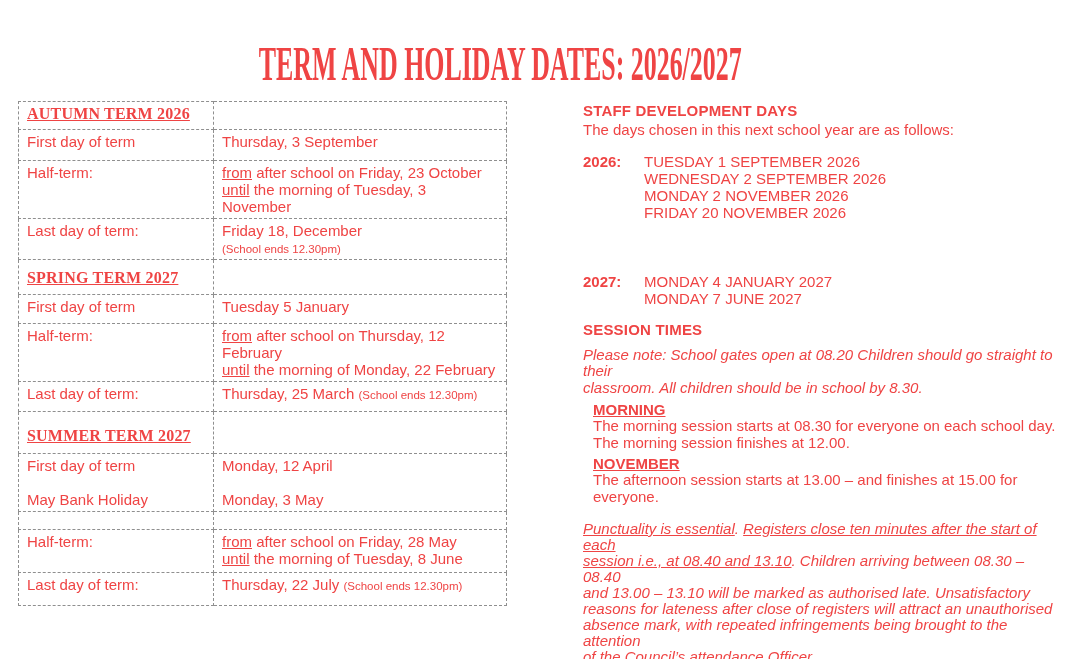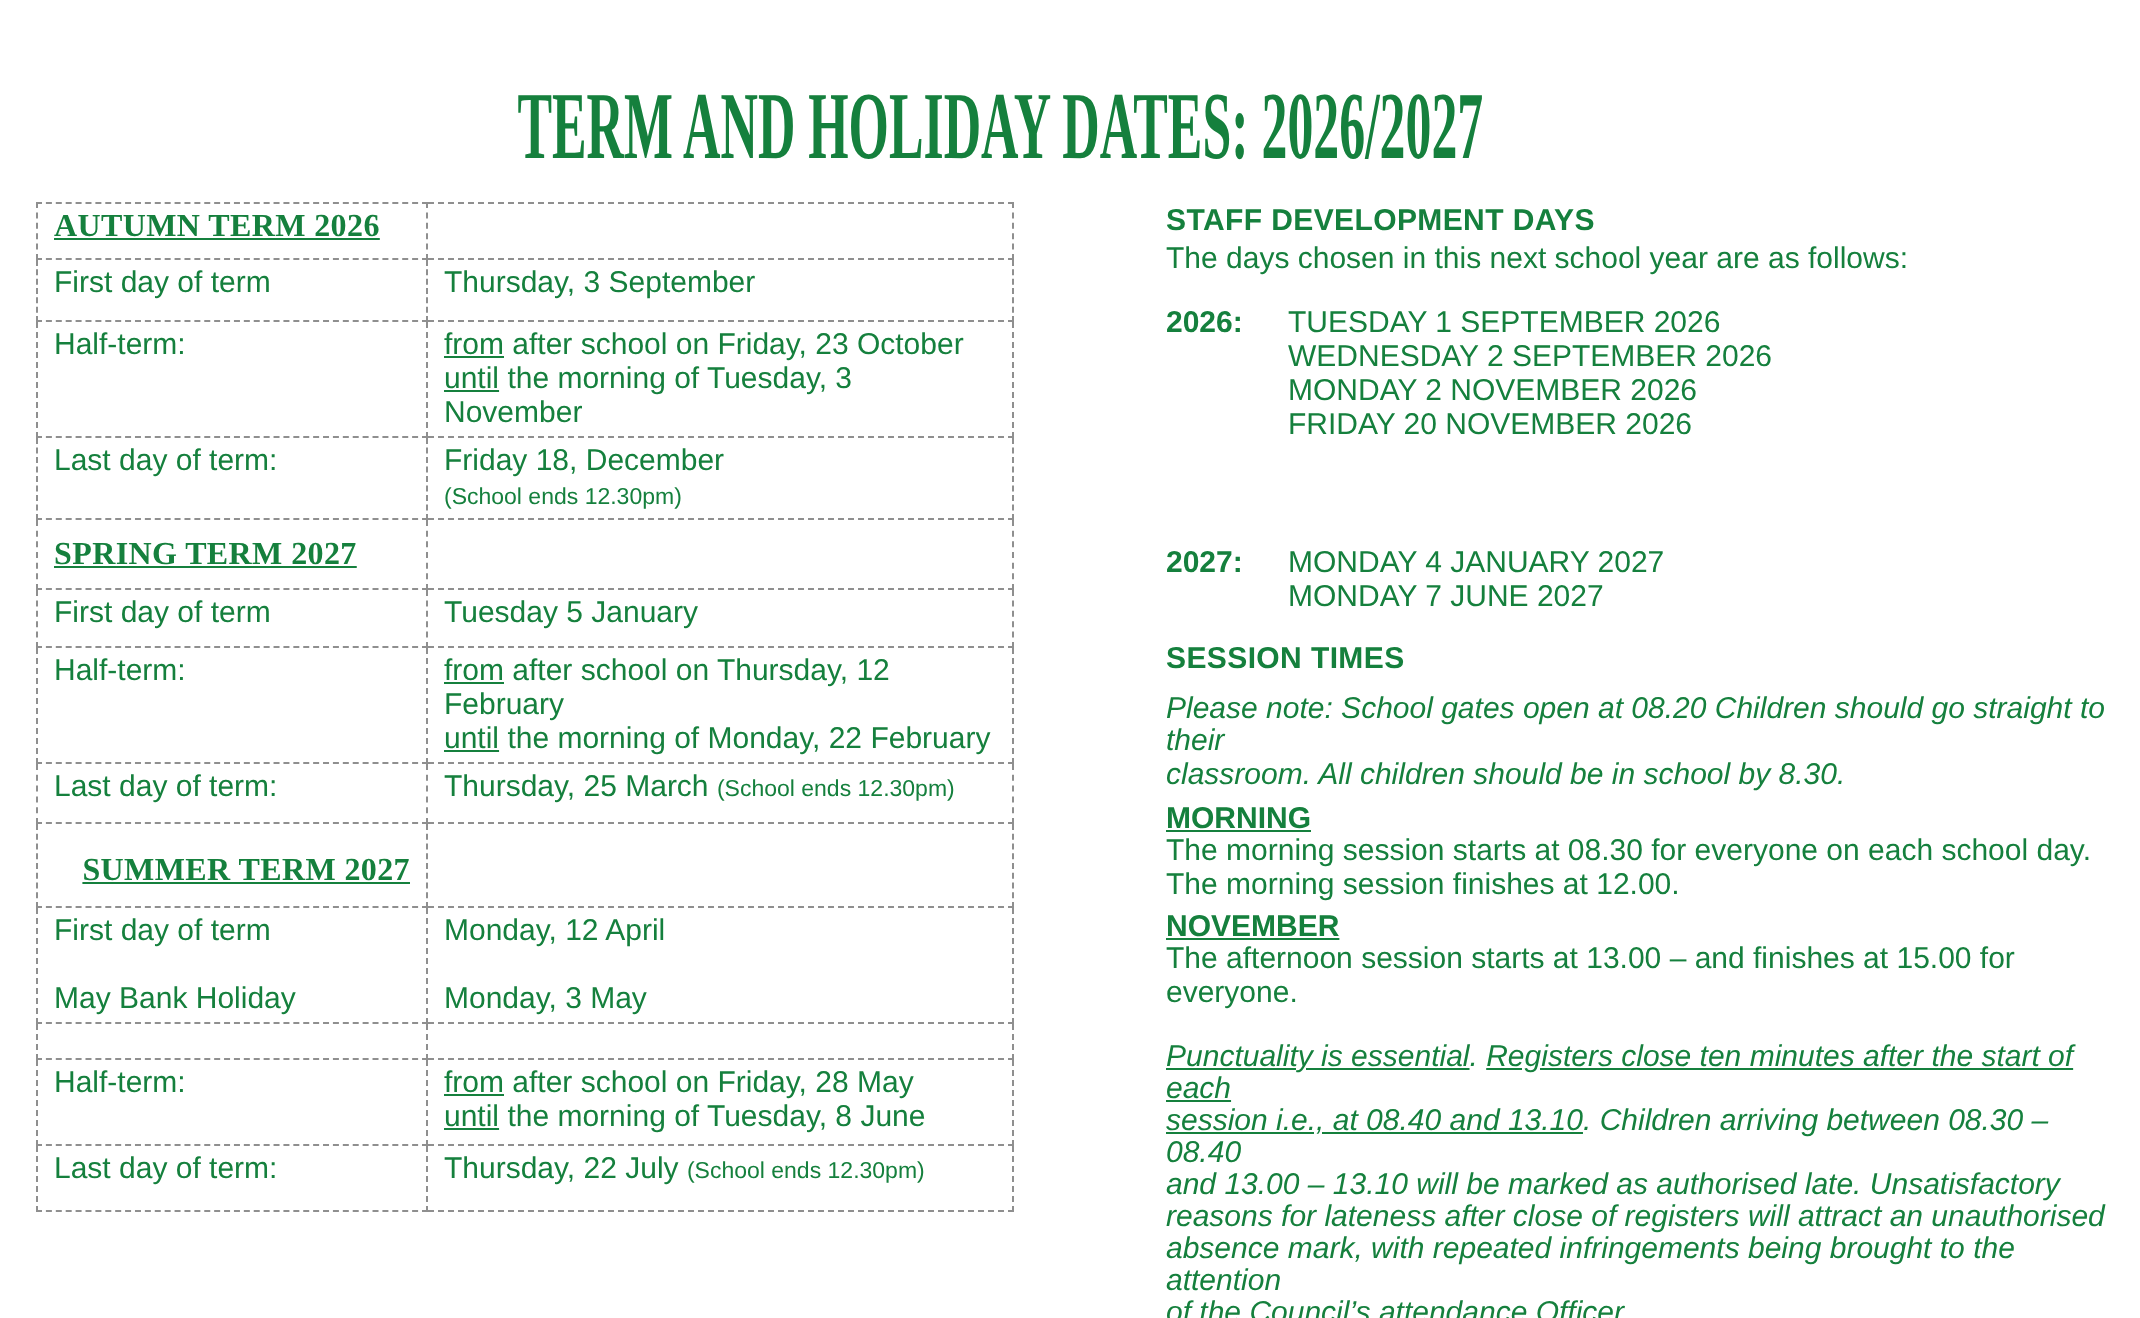--- a/index.html
+++ b/index.html
@@ -1,46 +1,46 @@
 <!DOCTYPE html>
 <html><head>
 <meta charset="utf-8">
 <style>
   html,body{margin:0;padding:0;background:#fff;}
   .page{position:relative;width:1070px;height:659px;background:#ffffff;overflow:hidden;
-        font-family:"Liberation Sans",sans-serif;color:#15803d;}
+        font-family:"Liberation Sans",sans-serif;color:#ef4444;}
   
   .title-wrap{position:absolute;left:0;top:40px;width:1000px;text-align:center;}
   .title-inner{display:inline-block;font-family:"Liberation Serif",serif;font-weight:bold;
                font-size:48px;line-height:1.0;letter-spacing:0px;white-space:nowrap;
                transform:scaleX(0.54);transform-origin:center;}
   
   table.terms{position:absolute;left:18px;top:101px;width:489px;border-collapse:collapse;
               table-layout:fixed;font-size:15px;}
   table.terms td{border:1px dashed #8f8f8f;vertical-align:top;padding:3px 8px;line-height:17px;}
   td.c1{width:178px;}
   .sec-header{font-weight:bold;font-size:16px;text-decoration:underline;letter-spacing:0.2px;font-family:Liberation Serif, serif;}
   tr.hdr-spring td{padding-top:9px;}
-  tr.hdr-summer td{padding-top:15px;text-align:right;}
+  tr.hdr-summer td{padding-top:15px;}
   .u{text-decoration:underline;}
   .small{font-size:11.5px;}
   .gapline{margin-top:17px;}
   .note-line{line-height:13px;}
   
   .rightcol{position:absolute;left:583px;top:100px;width:474px;font-size:15px;line-height:17.5px;}
   .pre{white-space:pre-line;}
   .staff-heading{font-weight:bold;margin:2px 0 1px 0;letter-spacing:0.2px;}
   .staff-intro{margin:0 0 10px 0;}
   .days-intro{margin:0 0 15px 0;}
   .year-row{display:flex;line-height:17px;}
   .year-label{font-weight:bold;width:61px;flex:0 0 61px;}
   .y2026{margin-bottom:52px;}
   .y2027{margin-bottom:14px;}
   .session-heading{font-weight:bold;margin:0 0 8px 0;letter-spacing:0.2px;}
-  .indent{}
+  .indent{margin-left:10px;}
   .please-note{font-style:italic;margin:0 0 5px 0;line-height:16.5px;}
   .sub-heading{font-weight:bold;text-decoration:underline;line-height:17px;margin-top:4px;}
   .sub-text{line-height:16.5px;margin:0 0 3px 0;}
   .punctuality{font-style:italic;margin:16px 0 0 0;line-height:16px;}
 </style>
 </head>
 <body>
 
 <div class="page">
 

